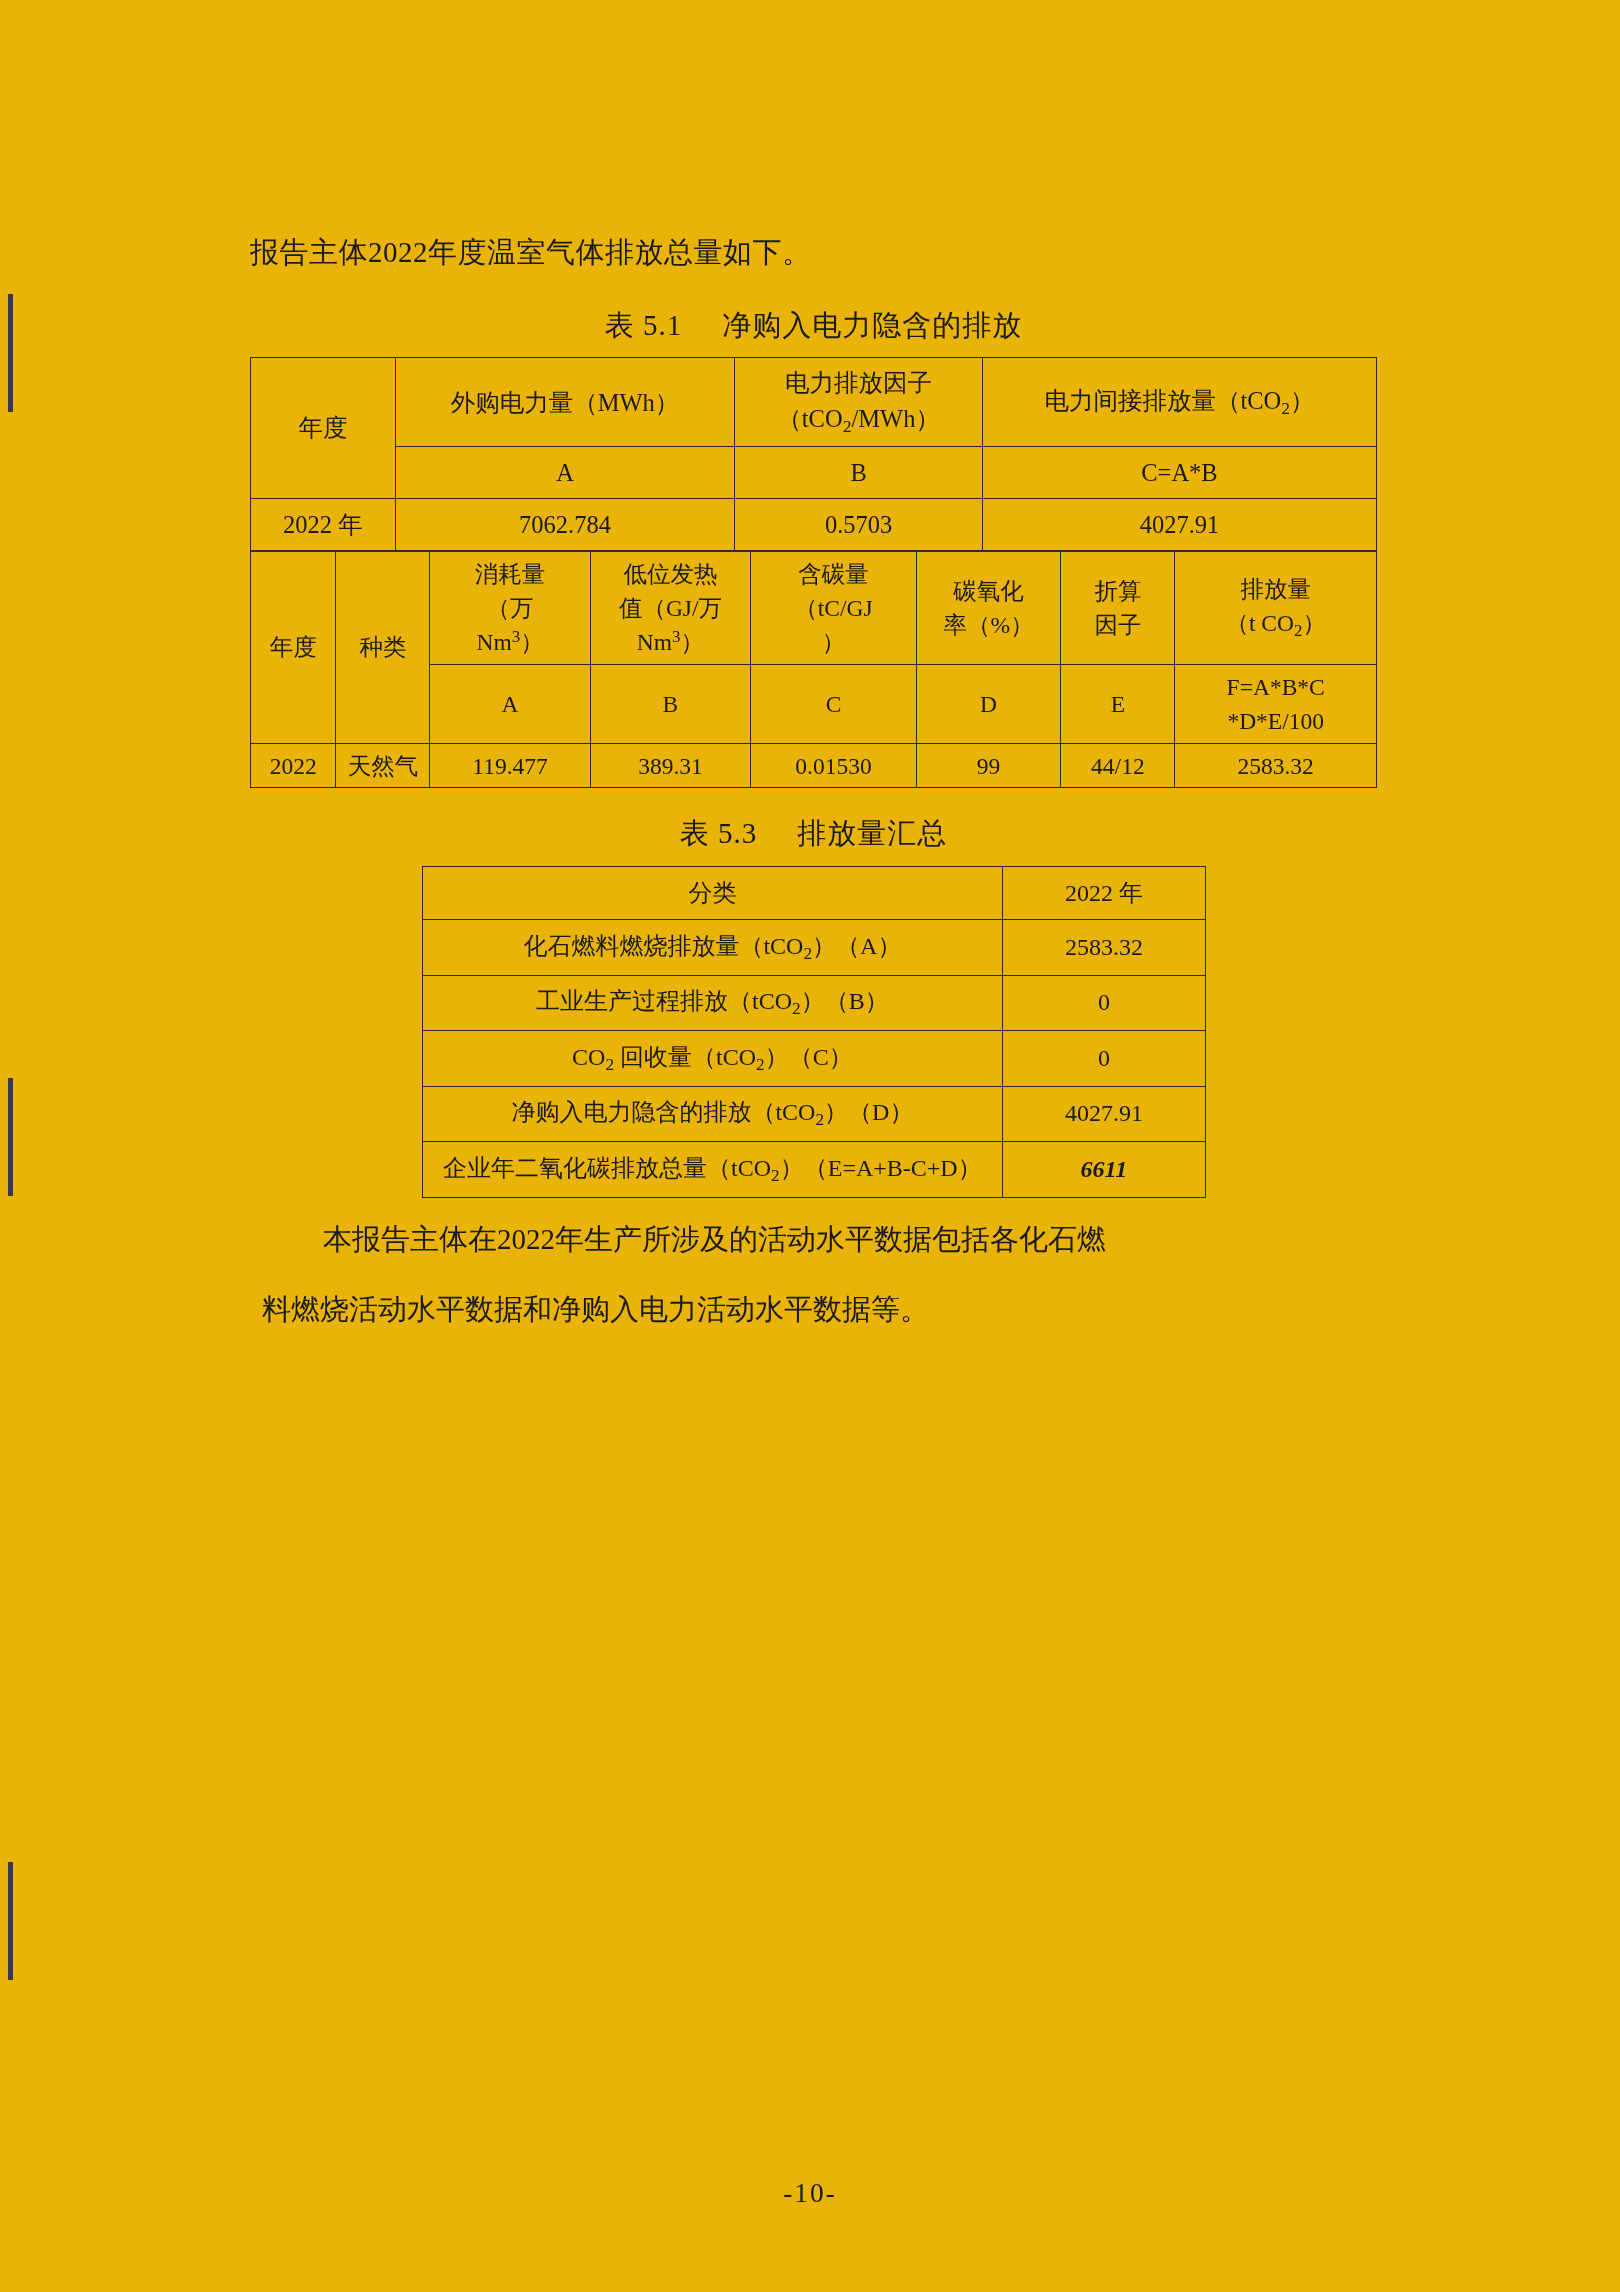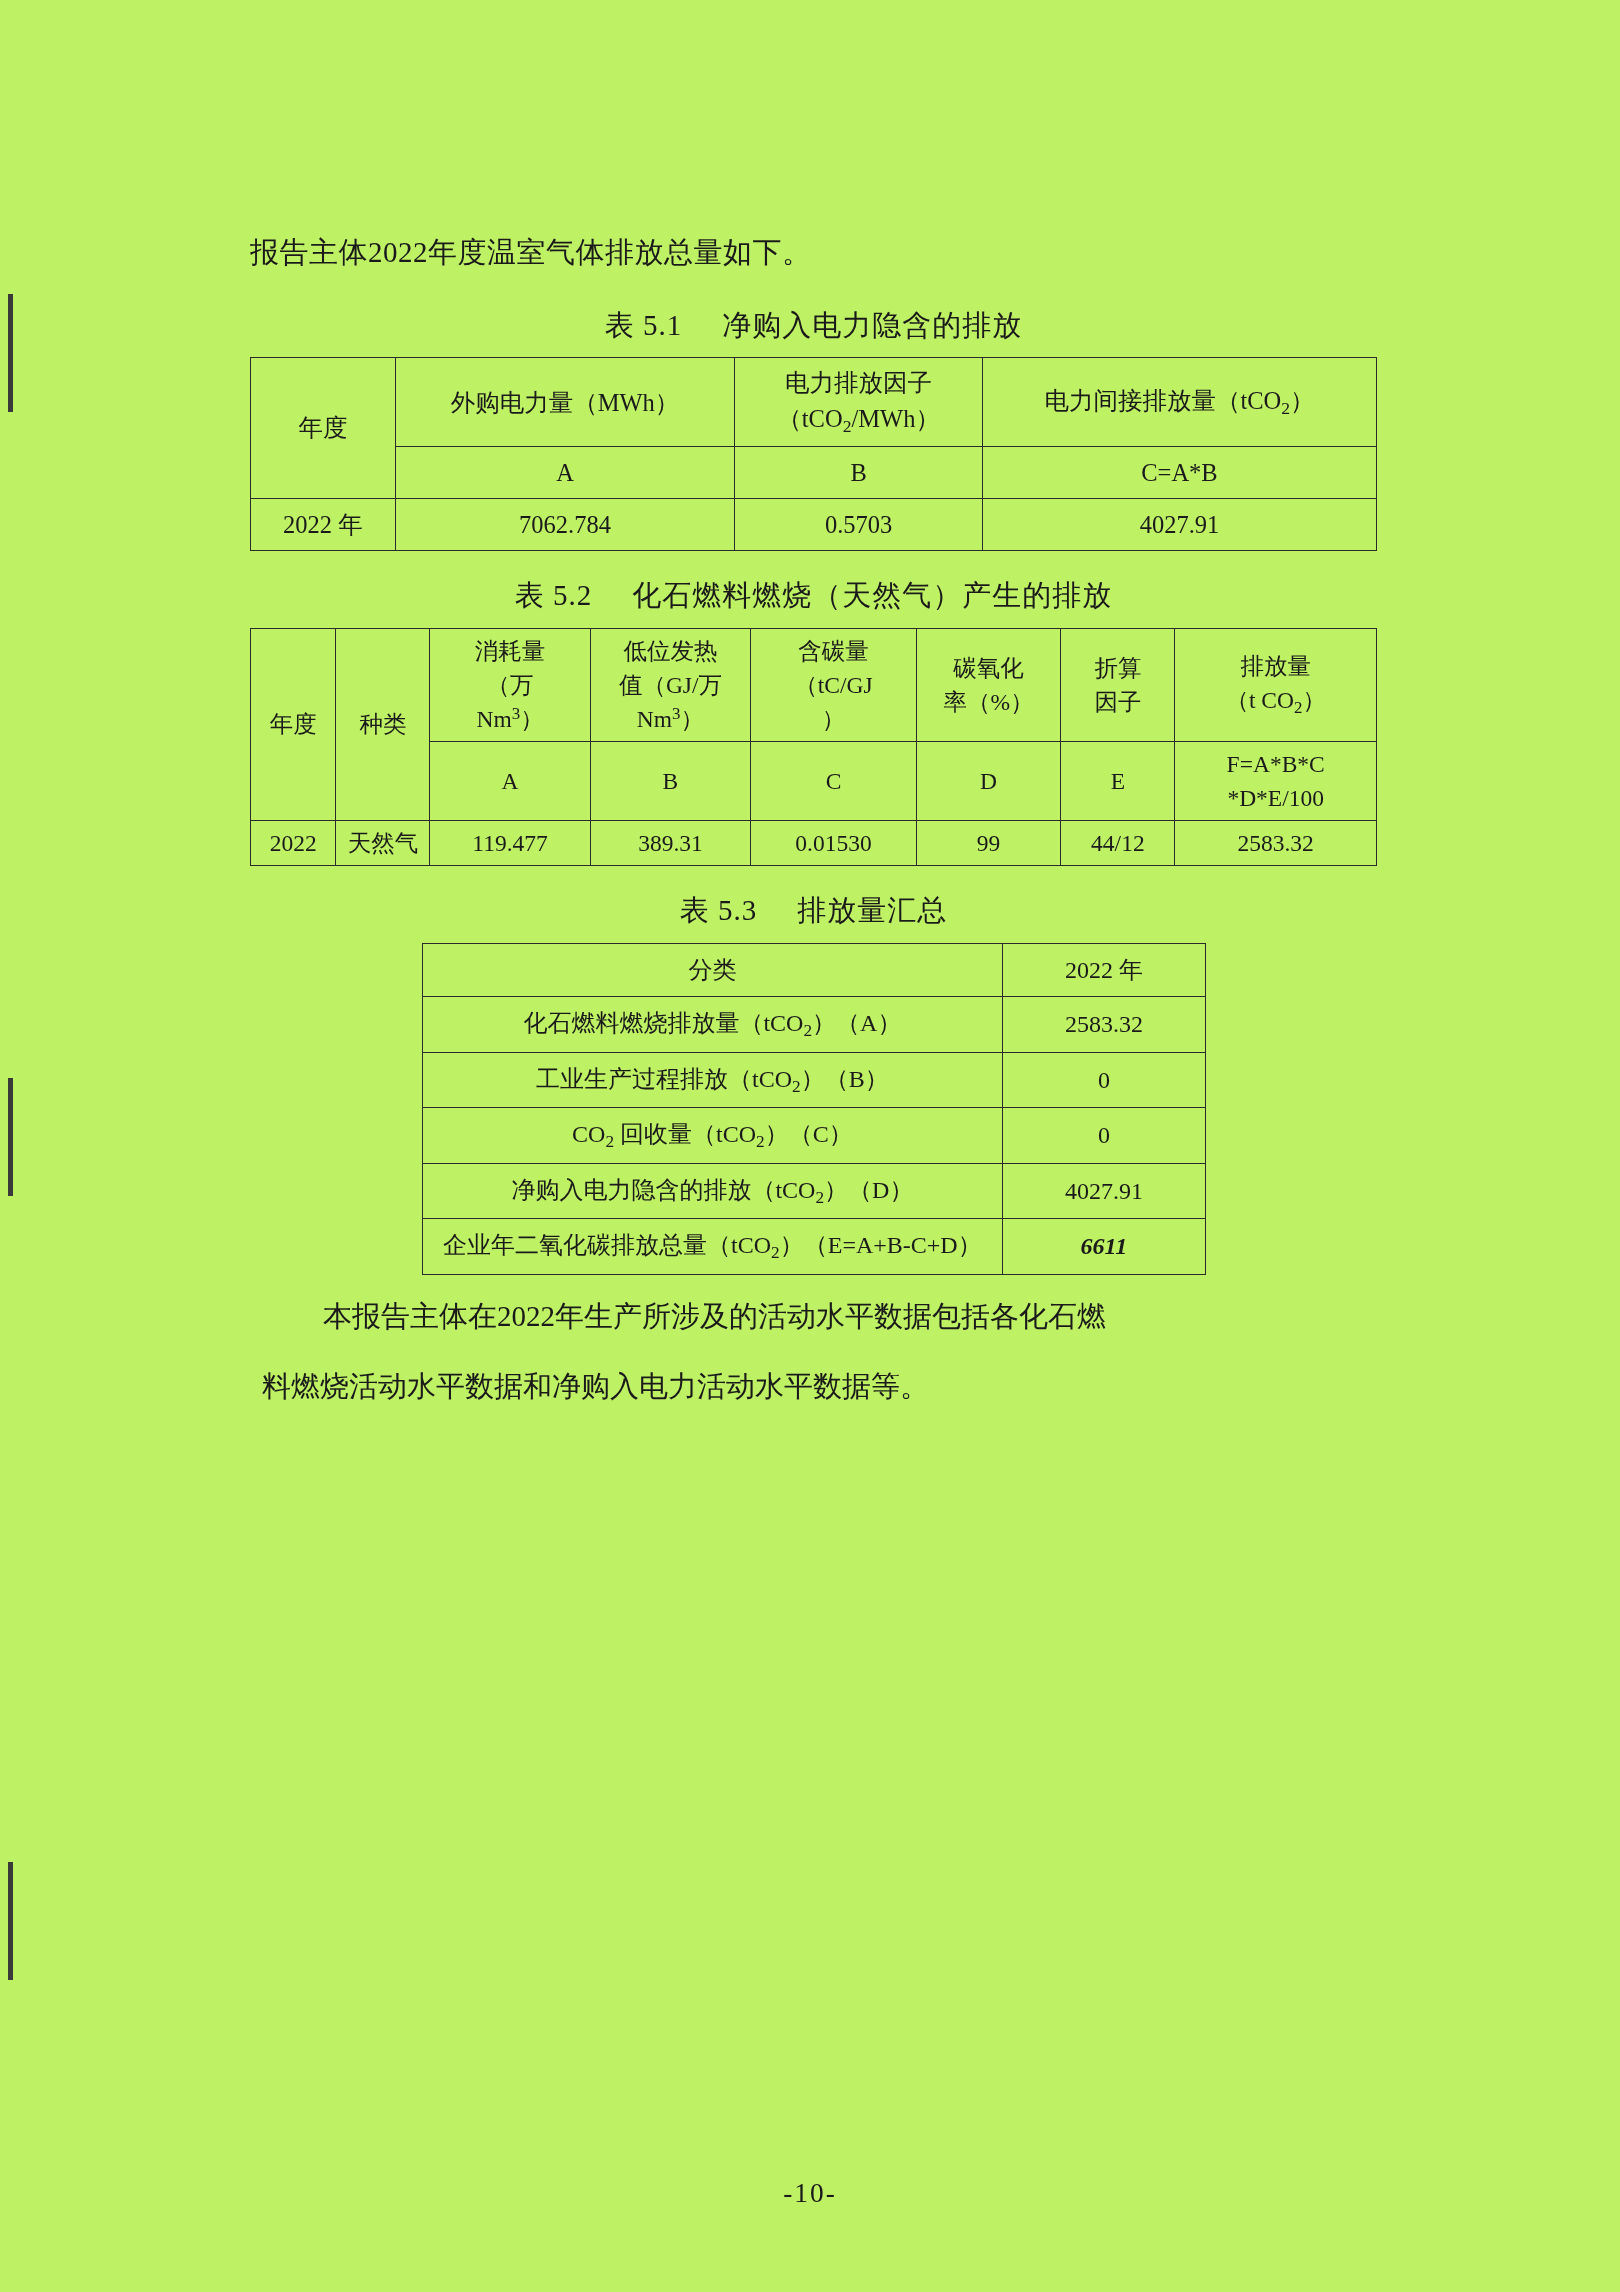--- a/index.html
+++ b/index.html
@@ -9,21 +9,21 @@
   }
   body {
     font-family: "Liberation Serif", "DejaVu Serif", serif;
     color: #1a1a1a;
   }
   .page {
     position: relative;
     width: 1620px;
     height: 2293px;
     margin: 0 auto;
-    background: #bef264;
+    background: #eab308;
     overflow: hidden;
   }
   .content {
     position: absolute;
     left: 250px;
     top: 225px;
     width: 1127px;
   }
   .para {
     font-size: 29px;
@@ -139,25 +139,20 @@
         <tr>
           <td>2022 年</td>
           <td>7062.784</td>
           <td>0.5703</td>
           <td>4027.91</td>
         </tr>
 
       </tbody>
     </table>
 
-    <div class="table-caption">
-      <span>表 5.2</span>
-      <span class="caption-gap"></span>
-      <span>化石燃料燃烧（天然气）产生的排放</span>
-    </div>
 
     <table class="t2">
       <tbody>
         <tr>
           <td rowspan="2" style="width:76px">年度</td>
           <td rowspan="2" style="width:84px">种类</td>
           <td style="width:147px">消耗量<br>（万<br>Nm<sup>3</sup>）</td>
           <td style="width:147px">低位发热<br>值（GJ/万<br>Nm<sup>3</sup>）</td>
           <td style="width:152px">含碳量<br>（tC/GJ<br>）</td>
           <td style="width:132px">碳氧化<br>率（%）</td>

